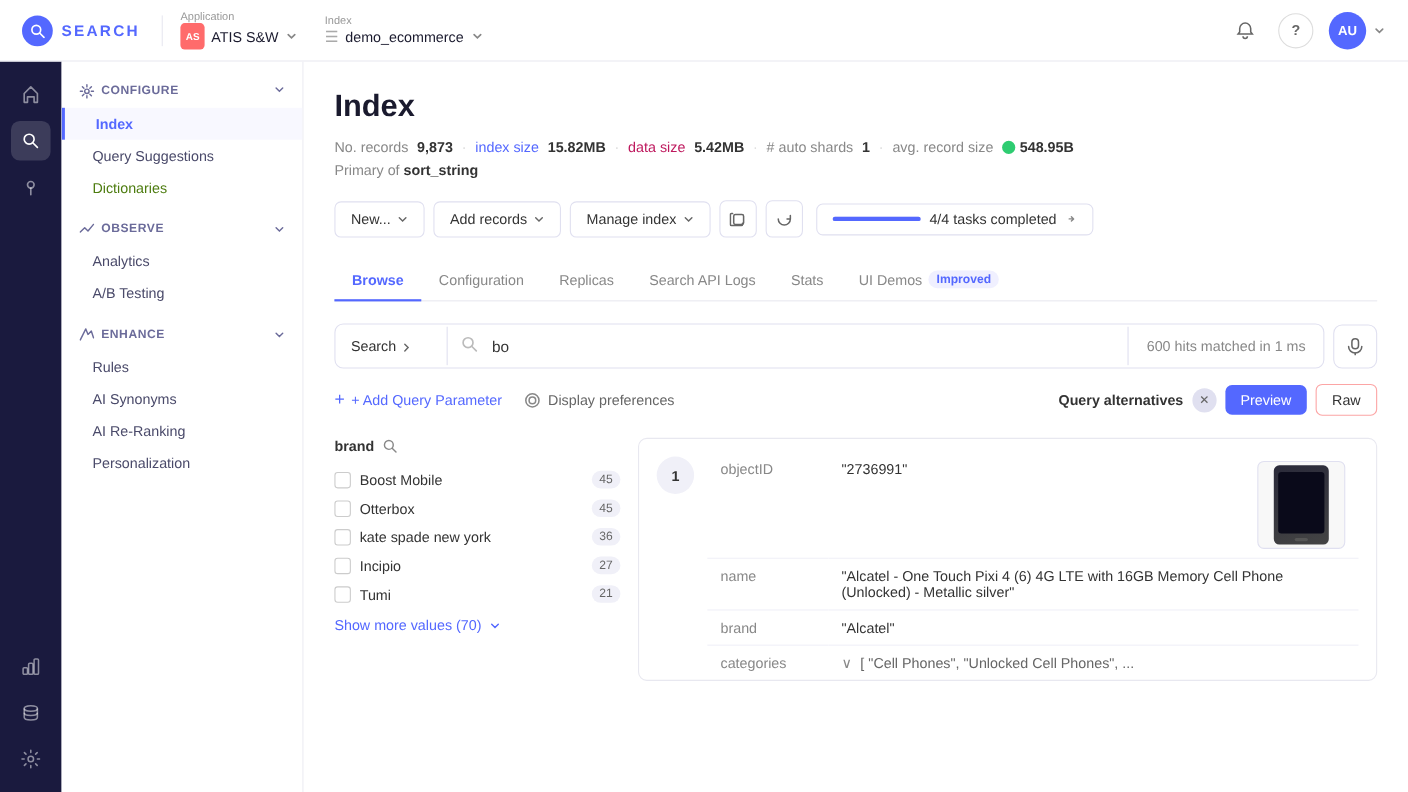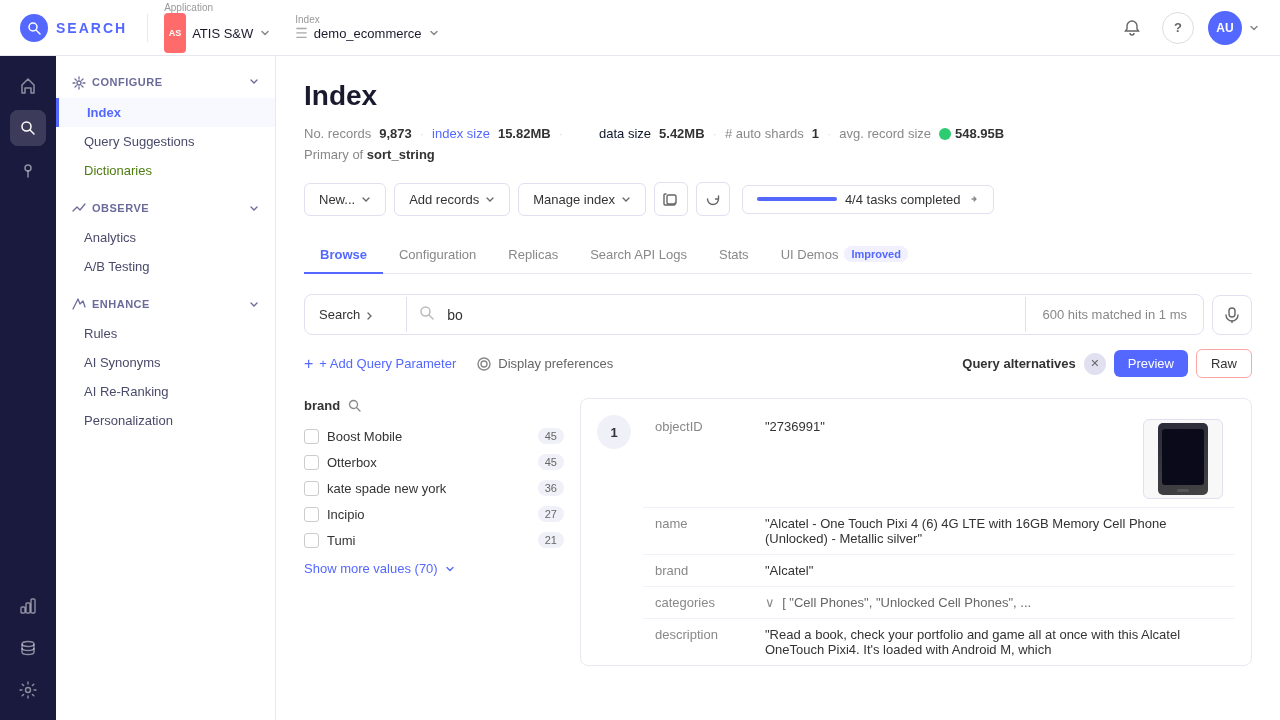--- a/index.html
+++ b/index.html
@@ -15,21 +15,21 @@
         <svg width="14" height="14" viewBox="0 0 14 14" fill="none">
             <circle cx="6" cy="6" r="4" stroke="white" stroke-width="1.5"></circle>
             <line x1="9" y1="9" x2="13" y2="13" stroke="white" stroke-width="1.5" stroke-linecap="round"></line>
           </svg>
       </div>
       <span style="font-weight:800; font-size:14px; letter-spacing:2px; color:#5468ff;">SEARCH</span>
     </div>
     <div style="display:flex; flex-direction:column; cursor:pointer;">
       <span style="font-size:10px; color:#999;">Application</span>
       <div style="display:flex; align-items:center; gap:6px;">
-        <div style="width:22px; height:40px; background:#ff6b6b; border-radius:4px; display:flex; align-items:center; justify-content:center; color:#fff; font-size:9px; font-weight:700;">AS</div>
+        <div style="width:22px; height:24px; background:#ff6b6b; border-radius:4px; display:flex; align-items:center; justify-content:center; color:#fff; font-size:9px; font-weight:700;">AS</div>
         <span style="font-size:13px; font-weight:500;">ATIS S&amp;W</span>
         <svg width="12" height="12" viewBox="0 0 12 12" fill="none">
             <path d="M3 4.5l3 3 3-3" stroke="#888" stroke-width="1.5" stroke-linecap="round"></path>
           </svg>
       </div>
     </div>
     <div style="display:flex; flex-direction:column; cursor:pointer; margin-left:8px;">
       <span style="font-size:10px; color:#999;">Index</span>
       <div style="display:flex; align-items:center; gap:6px;">
         <span style="font-size:14px; color:#aaa;">☰</span>
@@ -165,21 +165,21 @@
 
       <h1 style="font-size:28px; font-weight:700; color:#1a1a2e; margin-bottom:14px;">Index</h1>
 
       <div style="display:flex; align-items:center; gap:8px; font-size:13px; color:#333; margin-bottom:6px; flex-wrap:wrap;">
         <span style="color:#888;">No. records</span>
         <span style="font-weight:600;">9,873</span>
         <span style="color:#ddd;">·</span>
         <a href="#" style="color:#5468ff; text-decoration:none;">index size</a>
         <span style="font-weight:600;">15.82MB</span>
         <span style="color:#ddd;">·</span>
-        <a href="#" style="color:#0f172a; text-decoration:none;margin-left:28px;">data size</a>
+        <a href="#" style="color:#be185d; text-decoration:none;">data size</a>
         <span style="font-weight:600;">5.42MB</span>
         <span style="color:#ddd;">·</span>
         <span style="color:#888;"># auto shards</span>
         <span style="font-weight:600;">1</span>
         <span style="color:#ddd;">·</span>
         <span style="color:#888;">avg. record size</span>
         <div style="display:flex; align-items:center; gap:4px;">
           <div style="width:12px; height:12px; background:#2ecc71; border-radius:50%;"></div>
           <span style="font-weight:600;">548.95B</span>
         </div>
@@ -374,24 +374,20 @@
                 <td style="padding:8px 12px; color:#888; font-size:13px; vertical-align:top; border-top:1px solid #f0f0f8;">brand</td>
                 <td style="padding:8px 12px; color:#333; font-size:13px; vertical-align:top; border-top:1px solid #f0f0f8;"><span>"Alcatel"</span></td>
               </tr>
               <tr>
                 <td style="padding:8px 12px; color:#888; font-size:13px; vertical-align:top; border-top:1px solid #f0f0f8;">categories</td>
                 <td style="padding:8px 12px; color:#666; font-size:13px; vertical-align:top; border-top:1px solid #f0f0f8;">
                   <span style="color:#888; margin-right:4px;">∨</span>
                   <span>[ "Cell Phones", "Unlocked Cell Phones", ...</span>
                 </td>
               </tr>
-              <tr>
-                <td style="padding:8px 12px; color:#888; font-size:13px; vertical-align:top; border-top:1px solid #f0f0f8;">description</td>
-                <td style="padding:8px 12px; color:#333; font-size:13px; vertical-align:top; border-top:1px solid #f0f0f8;"><span>"Read a book, check your portfolio and game all at once with this Alcatel OneTouch Pixi4. It's loaded with Android M, which</span></td>
-              </tr>
             </tbody>
               </table>
           </div>
         </div>
       </div>
     </div>
   </div>
 </div>
 
 </body></html>

